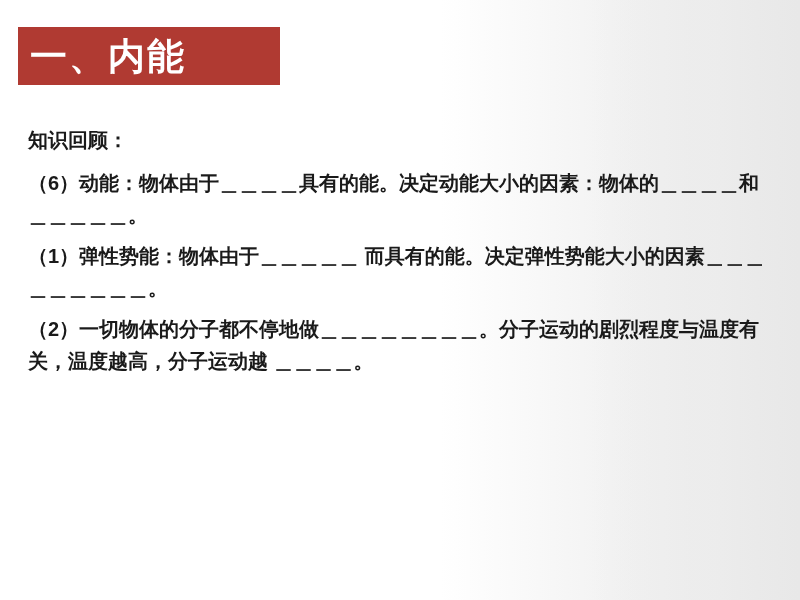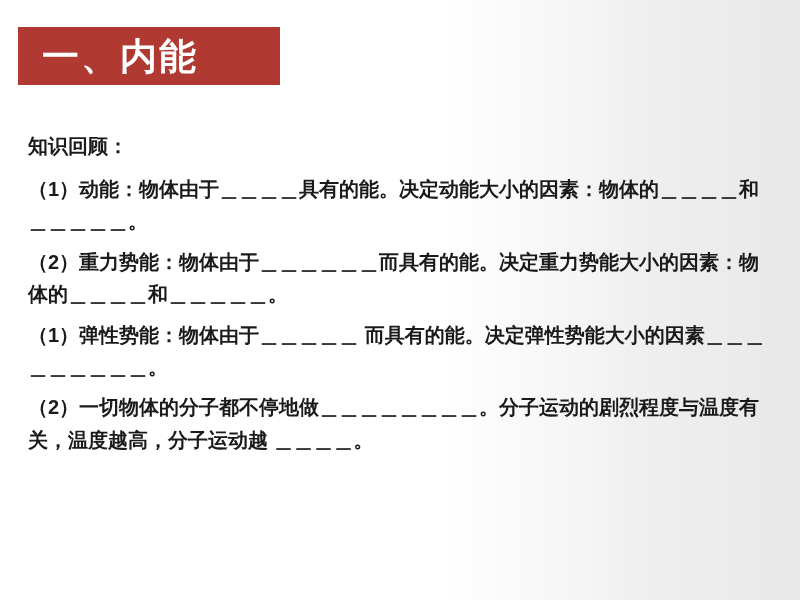--- a/index.html
+++ b/index.html
@@ -32,35 +32,35 @@
   }
   .title-block {
     position: absolute;
     left: 18px;
     top: 27px;
     width: 262px;
     height: 58px;
     background: #b03a32;
     display: flex;
     align-items: center;
-    padding-left: 24px;
+    padding-left: 12px;
     box-sizing: border-box;
   }
   .title-text {
     color: #ffffff;
     font-size: 37px;
     font-weight: bold;
     letter-spacing: 2px;
     line-height: 1;
     white-space: nowrap;
   }
   .body-area {
     position: absolute;
     left: 28px;
-    top: 134px;
+    top: 128px;
     width: 740px;
   }
   .intro {
     font-size: 20px;
     color: #1a1a1a;
     font-weight: bold;
     margin: 0 0 14px 0;
     line-height: 1.25;
   }
   .para {
@@ -79,19 +79,18 @@
 <div class="slide">
 
   <div class="bg-band"></div>
 
   <div class="title-block">
     <span class="title-text">一、内能</span>
   </div>
 
   <div class="body-area">
     <p class="intro">知识回顾：</p>
-    <p class="para">（1）动能：物体由于＿＿＿＿具有的能。决定动能大小的因素：物体的＿＿＿＿和＿＿＿＿＿。</p>
-    <p class="para">（2）重力势能：物体由于＿＿＿＿＿＿而具有的能。决定重力势能大小的因素：物体的＿＿＿＿和＿＿＿＿＿。</p>
+    <p class="para">（6）动能：物体由于＿＿＿＿具有的能。决定动能大小的因素：物体的＿＿＿＿和＿＿＿＿＿。</p>
     <p class="para">（1）弹性势能：物体由于＿＿＿＿＿ 而具有的能。决定弹性势能大小的因素＿＿＿＿＿＿＿＿＿。</p>
     <p class="para">（2）一切物体的分子都不停地做＿＿＿＿＿＿＿＿。分子运动的剧烈程度与温度有关，温度越高，分子运动越 ＿＿＿＿。</p>
   </div>
 
 </div>
 
 </body></html>

